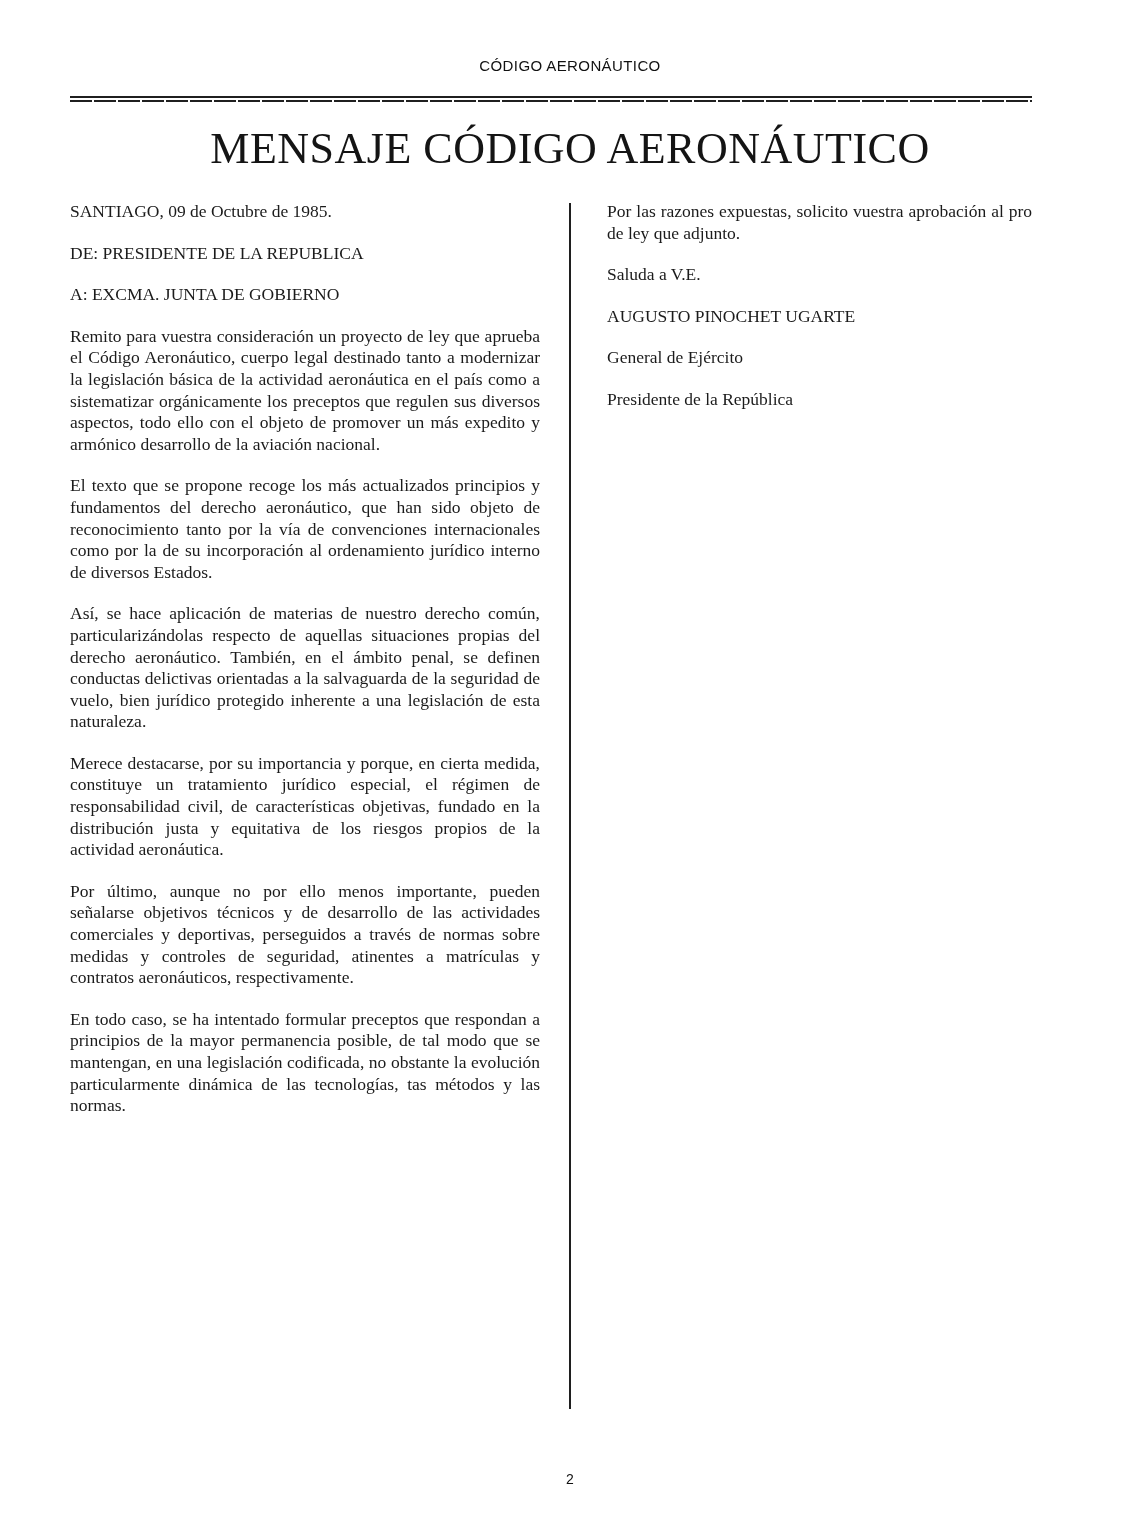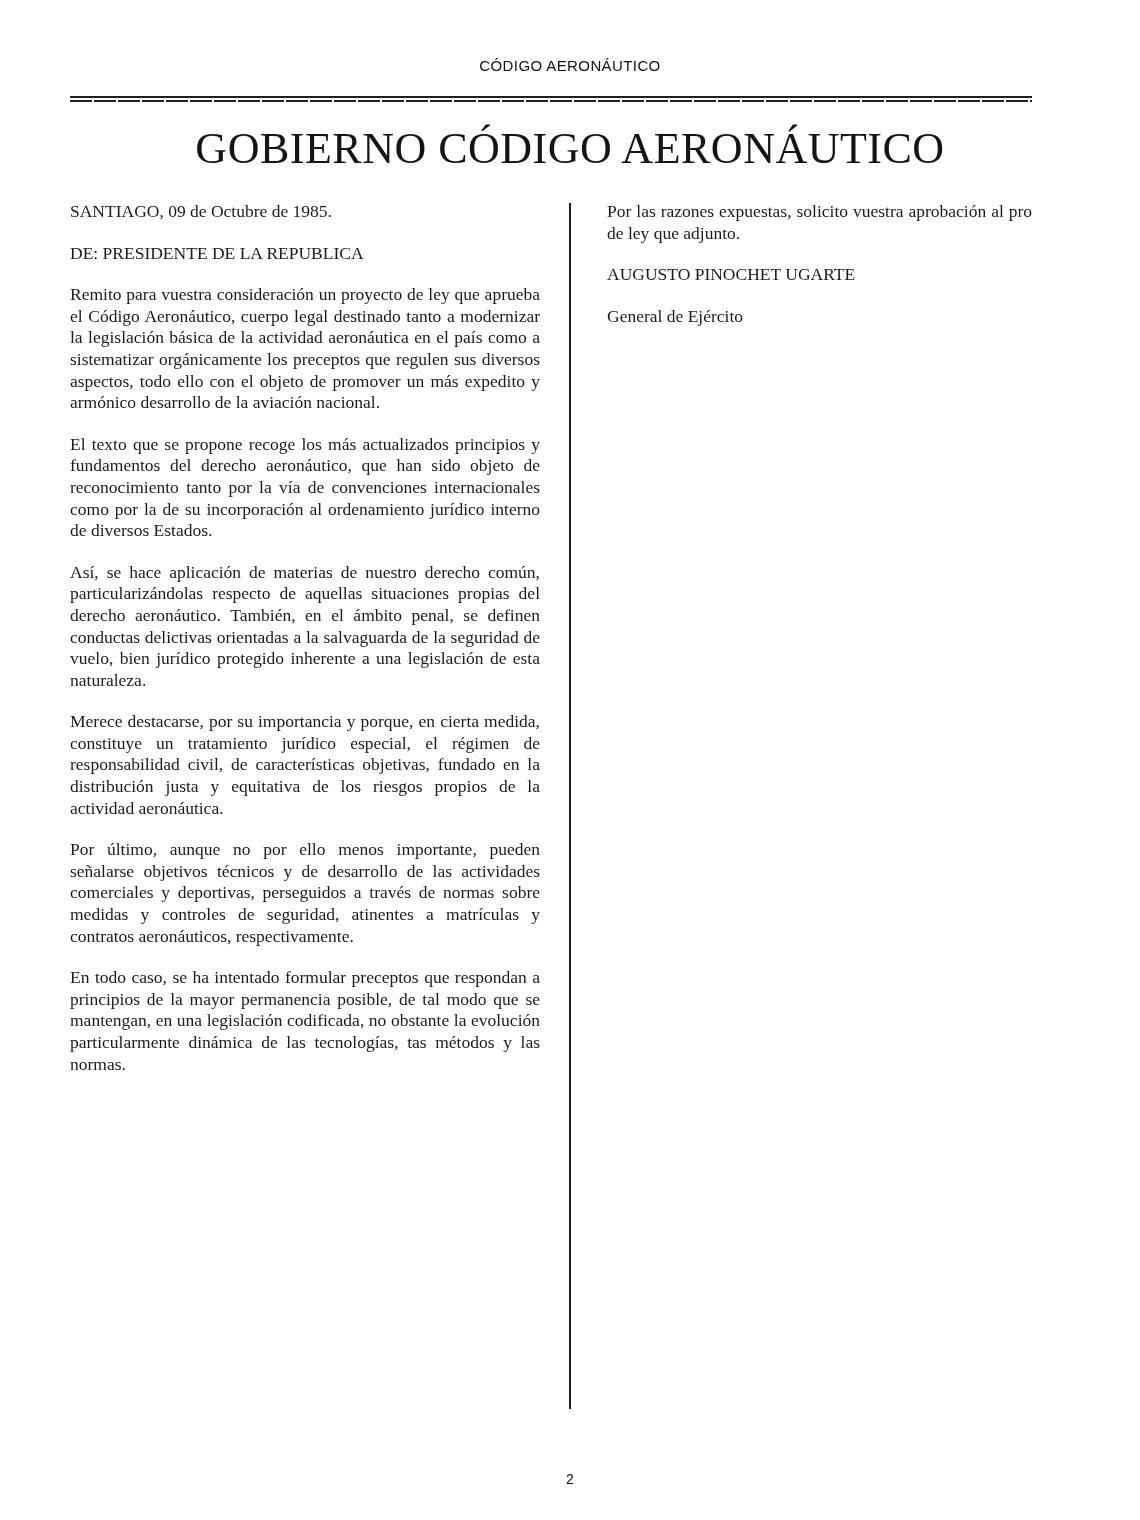--- a/index.html
+++ b/index.html
@@ -73,31 +73,32 @@
 </head>
 <body>
 
 <div class="page">
 
   <div class="running-header">CÓDIGO AERONÁUTICO</div>
 
   <div class="rule-solid"></div>
   <div class="rule-underscore"></div>
 
-  <h1 class="page-title">GOBIERNO CÓDIGO AERONÁUTICO</h1>
+  <h1 class="page-title">MENSAJE CÓDIGO AERONÁUTICO</h1>
 
   <div class="columns">
 
     <div class="col-left">
 
         <p>SANTIAGO, 09 de Octubre de 1985.</p>
 
 
         <p>DE: PRESIDENTE DE LA REPUBLICA</p>
 
+        <p>A: EXCMA. JUNTA DE GOBIERNO</p>
 
         <p>Remito para vuestra consideración un proyecto de ley que aprueba el Código Aeronáutico, cuerpo legal destinado tanto a modernizar la legislación básica de la actividad aeronáutica en el país como a sistematizar orgánicamente los preceptos que regulen sus diversos aspectos, todo ello con el objeto de promover un más expedito y armónico desarrollo de la aviación nacional.</p>
 
         <p>El texto que se propone recoge los más actualizados principios y fundamentos del derecho aeronáutico, que han sido objeto de reconocimiento tanto por la vía de convenciones internacionales como por la de su incorporación al ordenamiento jurídico interno de diversos Estados.</p>
 
 
         <p>Así, se hace aplicación de materias de nuestro derecho común, particularizándolas respecto de aquellas situaciones propias del derecho aeronáutico. También, en el ámbito penal, se definen conductas delictivas orientadas a la salvaguarda de la seguridad de vuelo, bien jurídico protegido inherente a una legislación de esta naturaleza.</p>
 
         <p>Merece destacarse, por su importancia y porque, en cierta medida, constituye un tratamiento jurídico especial, el régimen de responsabilidad civil, de características objetivas, fundado en la distribución justa y equitativa de los riesgos propios de la actividad aeronáutica.</p>
 
@@ -105,24 +106,26 @@
 
         <p>En todo caso, se ha intentado formular preceptos que respondan a principios de la mayor permanencia posible, de tal modo que se mantengan, en una legislación codificada, no obstante la evolución particularmente dinámica de las tecnologías, tas métodos y las normas.</p>
       </div>
 
     <div class="column-divider"></div>
 
     <div class="col-right">
 
         <p>Por las razones expuestas, solicito vuestra aprobación al proyecto de ley que adjunto.</p>
 
+        <p>Saluda a V.E.</p>
 
         <p>AUGUSTO PINOCHET UGARTE</p>
 
         <p>General de Ejército</p>
 
+        <p>Presidente de la República</p>
       </div>
 
   </div>
 
   <div class="page-footer">2</div>
 
 </div>
 
 </body></html>

